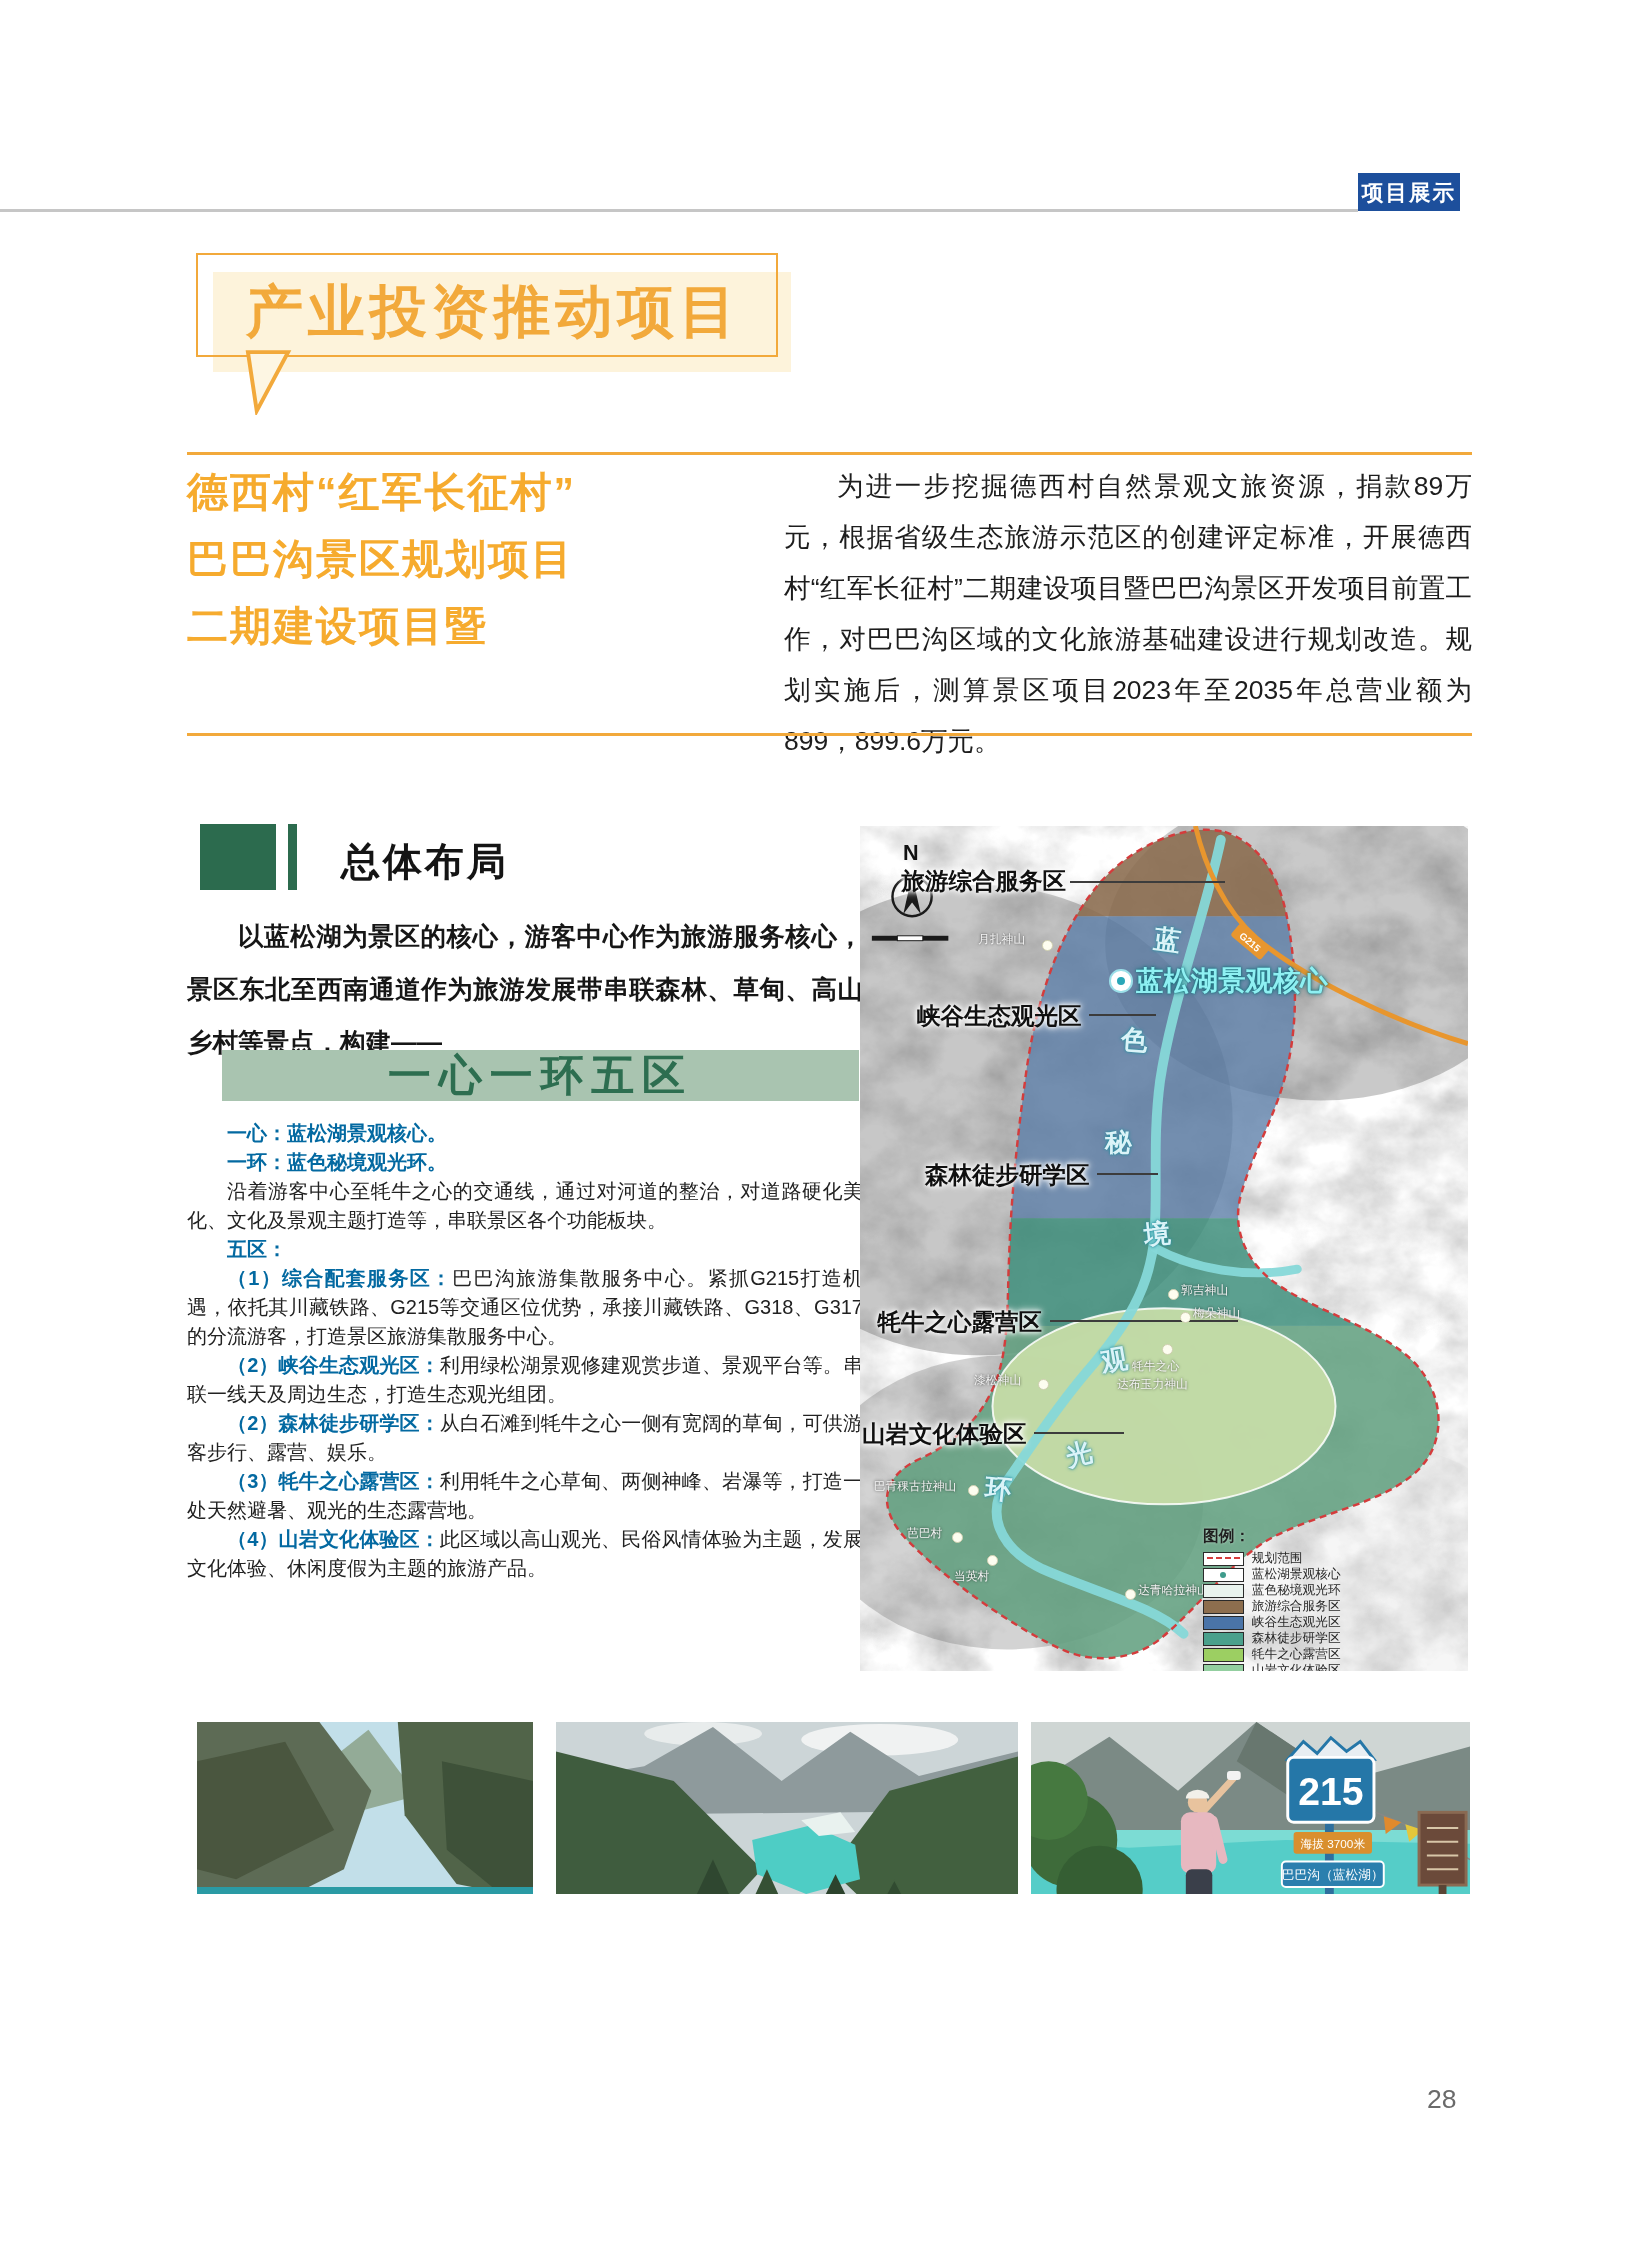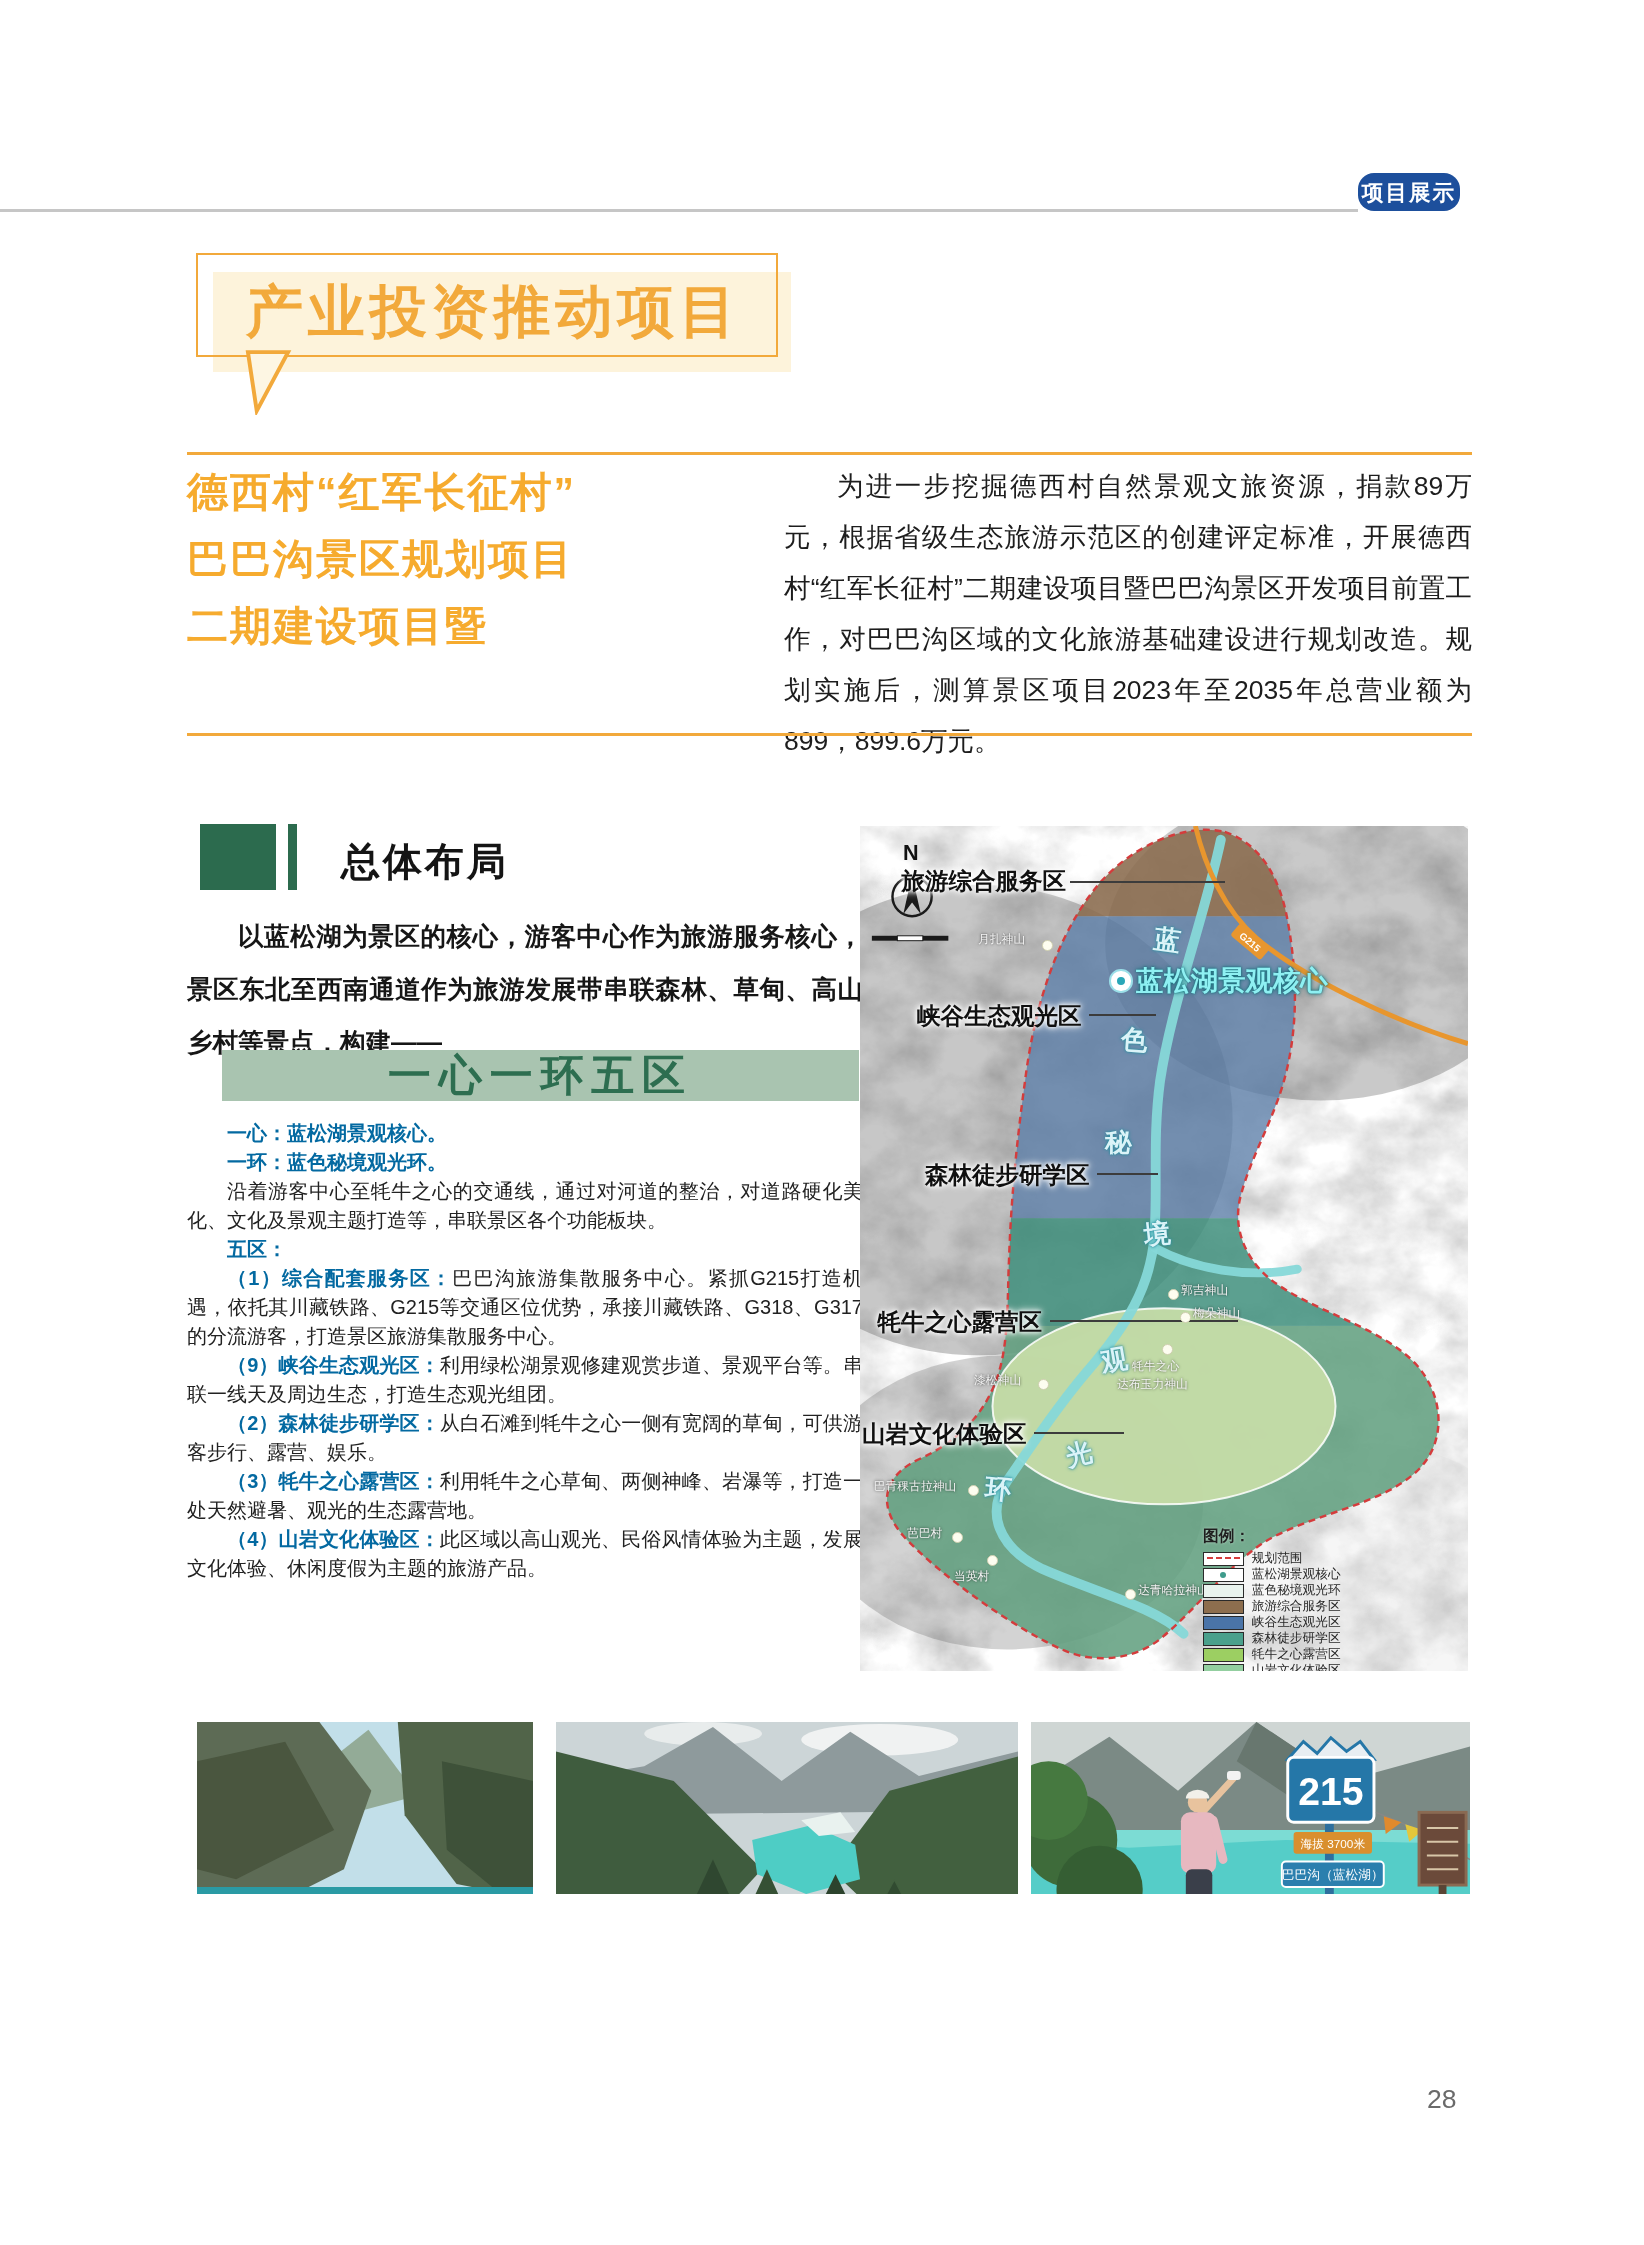--- a/index.html
+++ b/index.html
@@ -2,21 +2,21 @@
 <html><head>
 <meta charset="utf-8">
 <style>
   html,body{margin:0;padding:0;background:#ffffff;}
   .page{position:relative;width:1645px;height:2246px;background:#fff;overflow:hidden;
         font-family:"Liberation Sans","DejaVu Sans",sans-serif;color:#1c1c1c;}
 
   
   .topline{position:absolute;left:0;top:209px;width:1358px;height:2.9px;background:#c6c6c6;}
   .badge{position:absolute;left:1358px;top:173px;width:102px;height:38px;background:#1d4f9c;
-         color:#fff;font-size:21.6px;font-weight:700;display:flex;align-items:center;justify-content:center;letter-spacing:2px;border-radius:16px;}
+         color:#fff;font-size:21.6px;font-weight:700;display:flex;align-items:center;justify-content:center;letter-spacing:2px;}
 
   
   .banner-fill{position:absolute;left:213px;top:272px;width:578px;height:100px;background:#fdf3db;}
   .banner-box{position:absolute;left:196px;top:253px;width:578px;height:100px;border:2.9px solid #f2a93b;}
   .banner-text{position:absolute;left:196px;top:253px;width:595px;height:119px;display:flex;align-items:center;justify-content:center;
          color:#f2a93b;font-size:57px;font-weight:900;letter-spacing:4.9px;}
   .banner-tail{position:absolute;left:245px;top:350px;}
 
   .rule{position:absolute;left:187px;width:1285px;height:2.9px;background:#f2a93b;}
   .rule1{top:452px;} .rule2{top:733px;}
@@ -105,21 +105,21 @@
 
   <div class="intro">以蓝松湖为景区的核心，游客中心作为旅游服务核心，景区东北至西南通道作为旅游发展带串联森林、草甸、高山乡村等景点，构建——</div>
   <div class="green-banner">一心一环五区</div>
 
   <div class="bodycol">
     <p><span class="hd">一心：蓝松湖景观核心。</span></p>
     <p><span class="hd">一环：蓝色秘境观光环。</span></p>
     <p><span>沿着游客中心至牦牛之心的交通线，通过对河道的整治，对道路硬化美化、文化及景观主题打造等，串联景区各个功能板块。</span></p>
     <p><span class="hd">五区：</span></p>
     <p><span class="hd">（1）综合配套服务区：</span><span>巴巴沟旅游集散服务中心。紧抓G215打造机遇，依托其川藏铁路、G215等交通区位优势，承接川藏铁路、G318、G317的分流游客，打造景区旅游集散服务中心。</span></p>
-    <p><span class="hd">（9）峡谷生态观光区：</span><span>利用绿松湖景观修建观赏步道、景观平台等。串联一线天及周边生态，打造生态观光组团。</span></p>
+    <p><span class="hd">（2）峡谷生态观光区：</span><span>利用绿松湖景观修建观赏步道、景观平台等。串联一线天及周边生态，打造生态观光组团。</span></p>
     <p><span class="hd">（2）森林徒步研学区：</span><span>从白石滩到牦牛之心一侧有宽阔的草甸，可供游客步行、露营、娱乐。</span></p>
     <p><span class="hd">（3）牦牛之心露营区：</span><span>利用牦牛之心草甸、两侧神峰、岩瀑等，打造一处天然避暑、观光的生态露营地。</span></p>
     <p><span class="hd">（4）山岩文化体验区：</span><span>此区域以高山观光、民俗风情体验为主题，发展文化体验、休闲度假为主题的旅游产品。</span></p>
   </div>
 
   <div class="map">
     <svg class="base" width="608" height="845" viewBox="0 0 620 862">
       <defs>
         <filter id="terrain" x="0" y="0" width="100%" height="100%">
           <feTurbulence type="fractalNoise" baseFrequency="0.016 0.02" numOctaves="5" seed="11" result="n"></feTurbulence>

